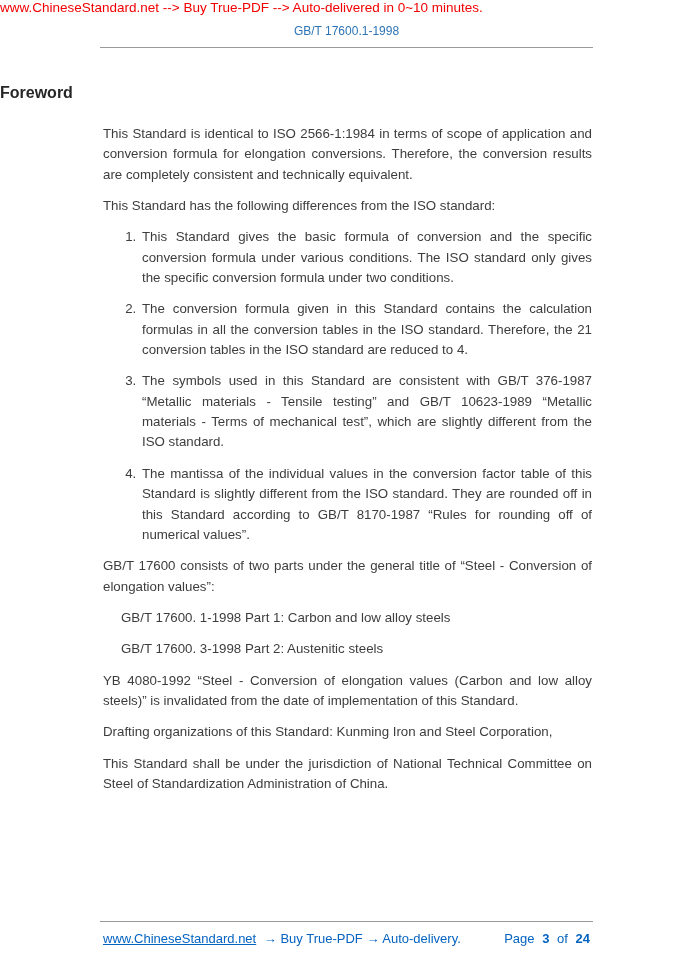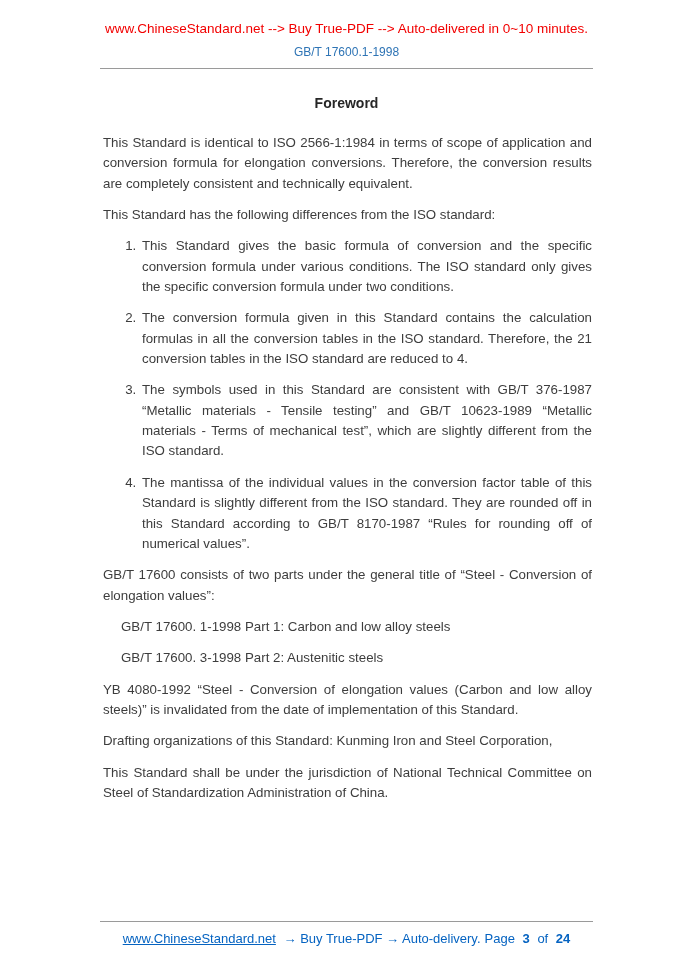--- a/index.html
+++ b/index.html
@@ -7,40 +7,38 @@
   .page {
     position: relative;
     width: 693px;
     height: 980px;
     margin: 0 auto;
     background: #ffffff;
     font-family: "Liberation Sans", sans-serif;
     overflow: hidden;
   }
   .top-banner {
-    padding-top: 21px;
-    text-align: center;
+    text-align: left;
     color: #f20000;
     font-size: 13.5px;
   }
   .std-number {
     margin-top: 9px;
     text-align: center;
     color: #2e74b5;
     font-size: 12px;
   }
   .rule {
     border: none;
     border-top: 1px solid #9a9a9a;
     margin: 9px 100px 0 100px;
   }
   .title {
-    margin-top: 26px;
-    text-align: center;
-    font-size: 14px;
+    margin-top: 36px;
+    font-size: 16px;
     font-weight: bold;
     color: #262626;
   }
   .body {
     margin-top: 22px;
     padding: 0 101px 0 103px;
     color: #3d3d3d;
     font-size: 13.3px;
     line-height: 1.53;
   }
@@ -67,21 +65,21 @@
     right: 100px;
     bottom: 34px;
   }
   .footer-rule {
     border: none;
     border-top: 1px solid #9a9a9a;
     margin-bottom: 9px;
   }
   .footer-row {
     display: flex;
-    justify-content: center;
+    justify-content: space-between;
     align-items: baseline;
     font-size: 13px;
     color: #0563c1;
     padding: 0 3px;
   }
   .footer-left a {
     color: #0563c1;
     text-decoration: underline;
     cursor: pointer;
   }

